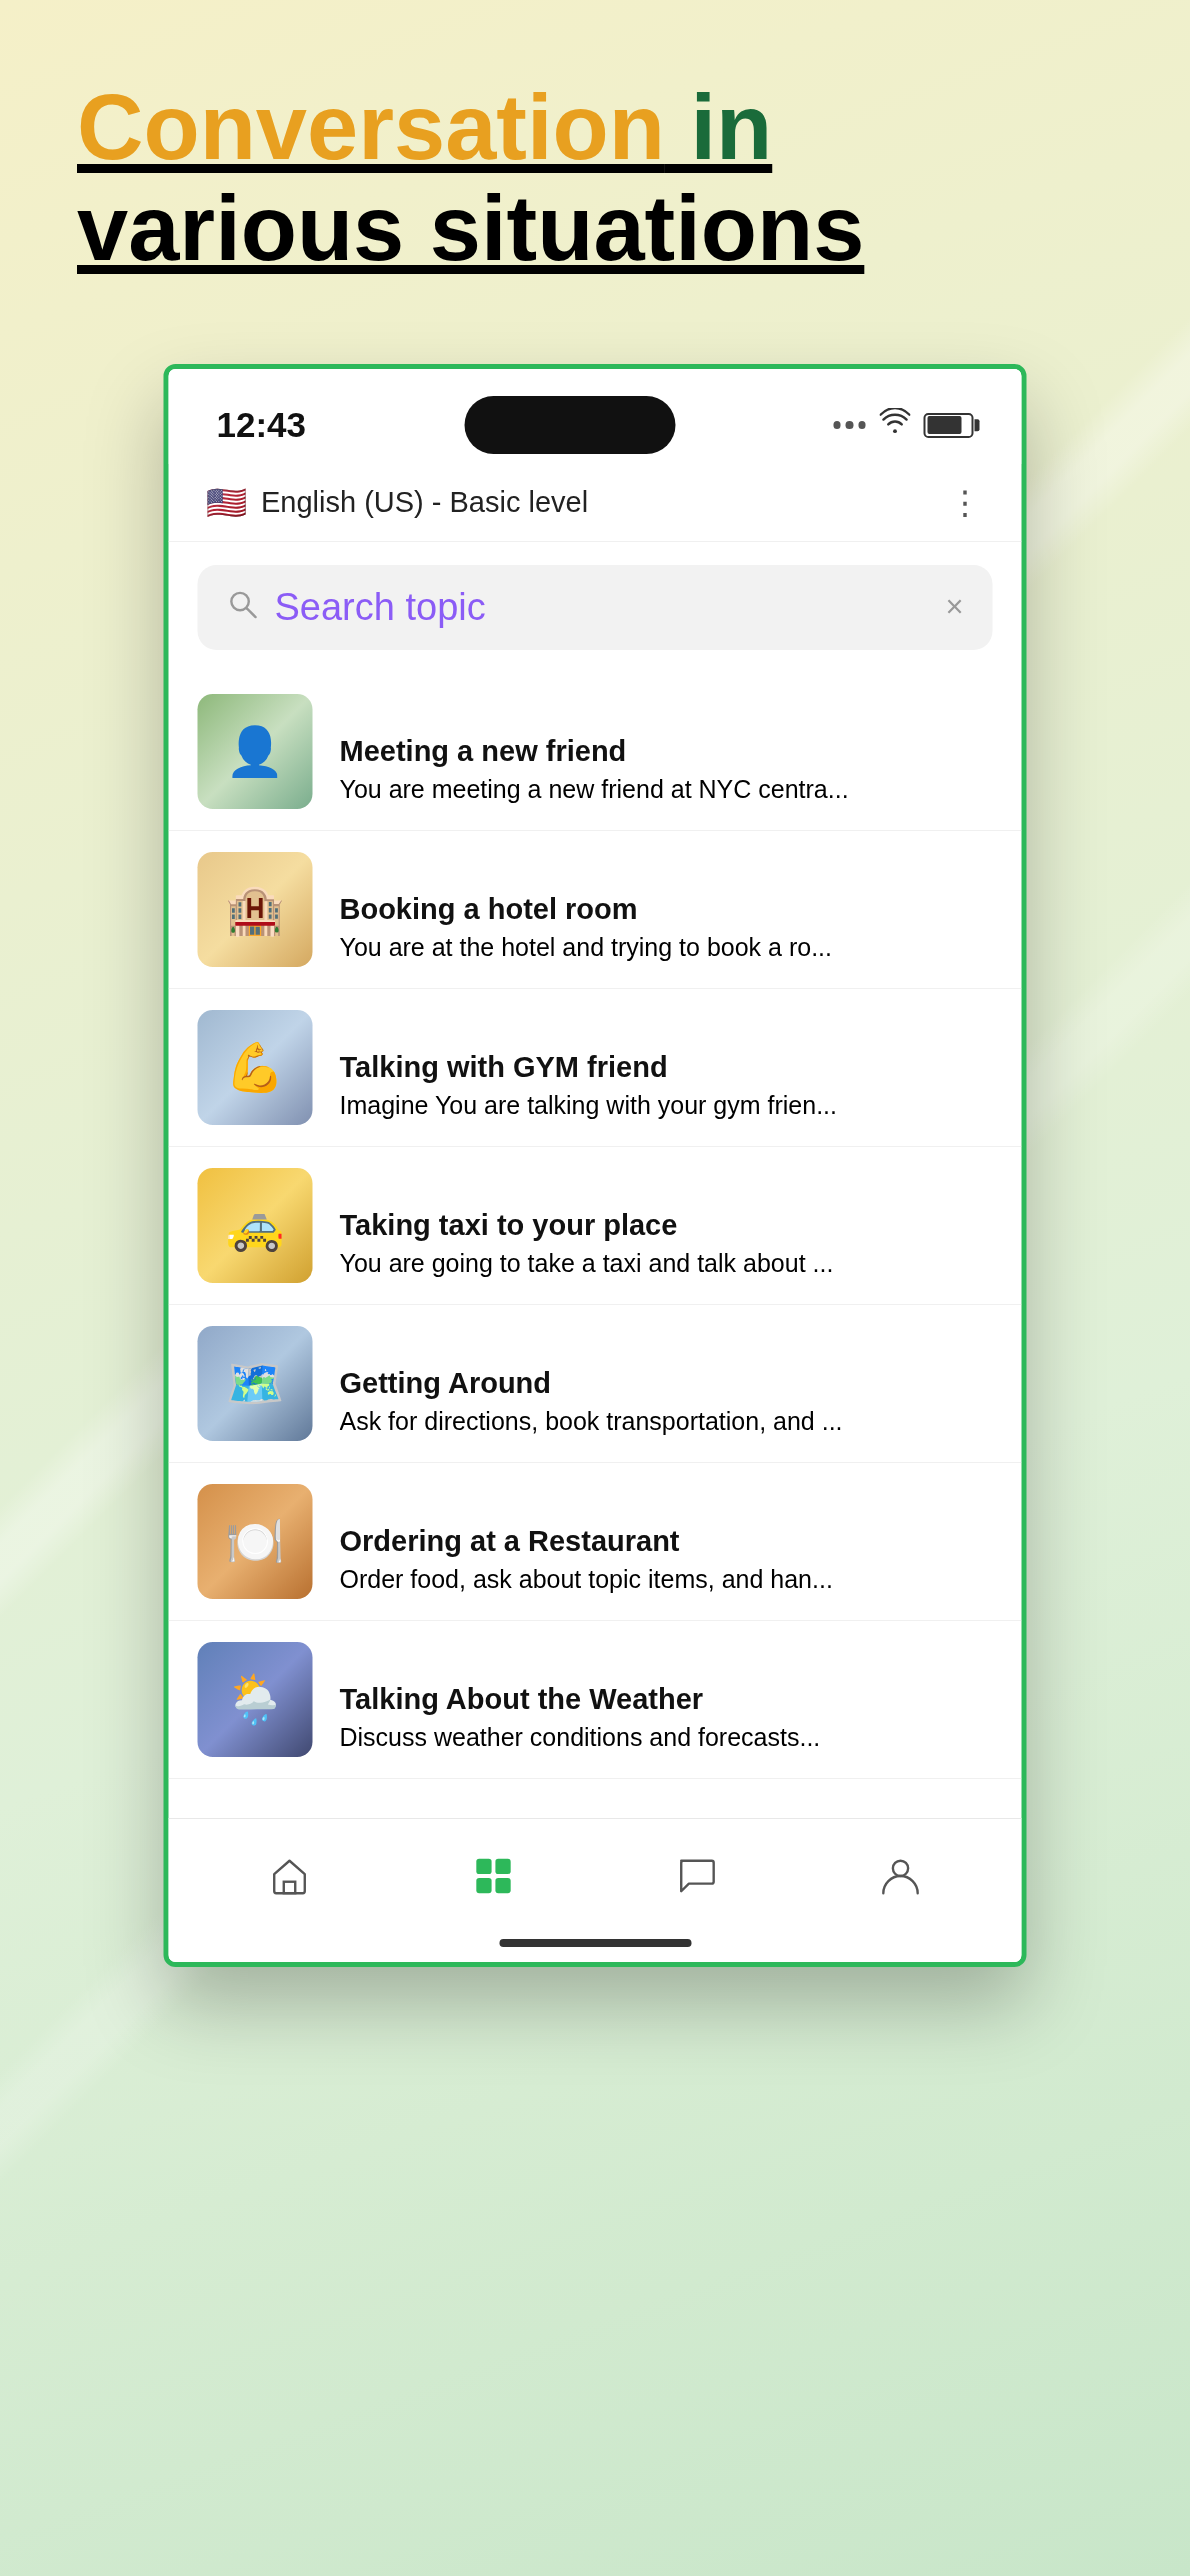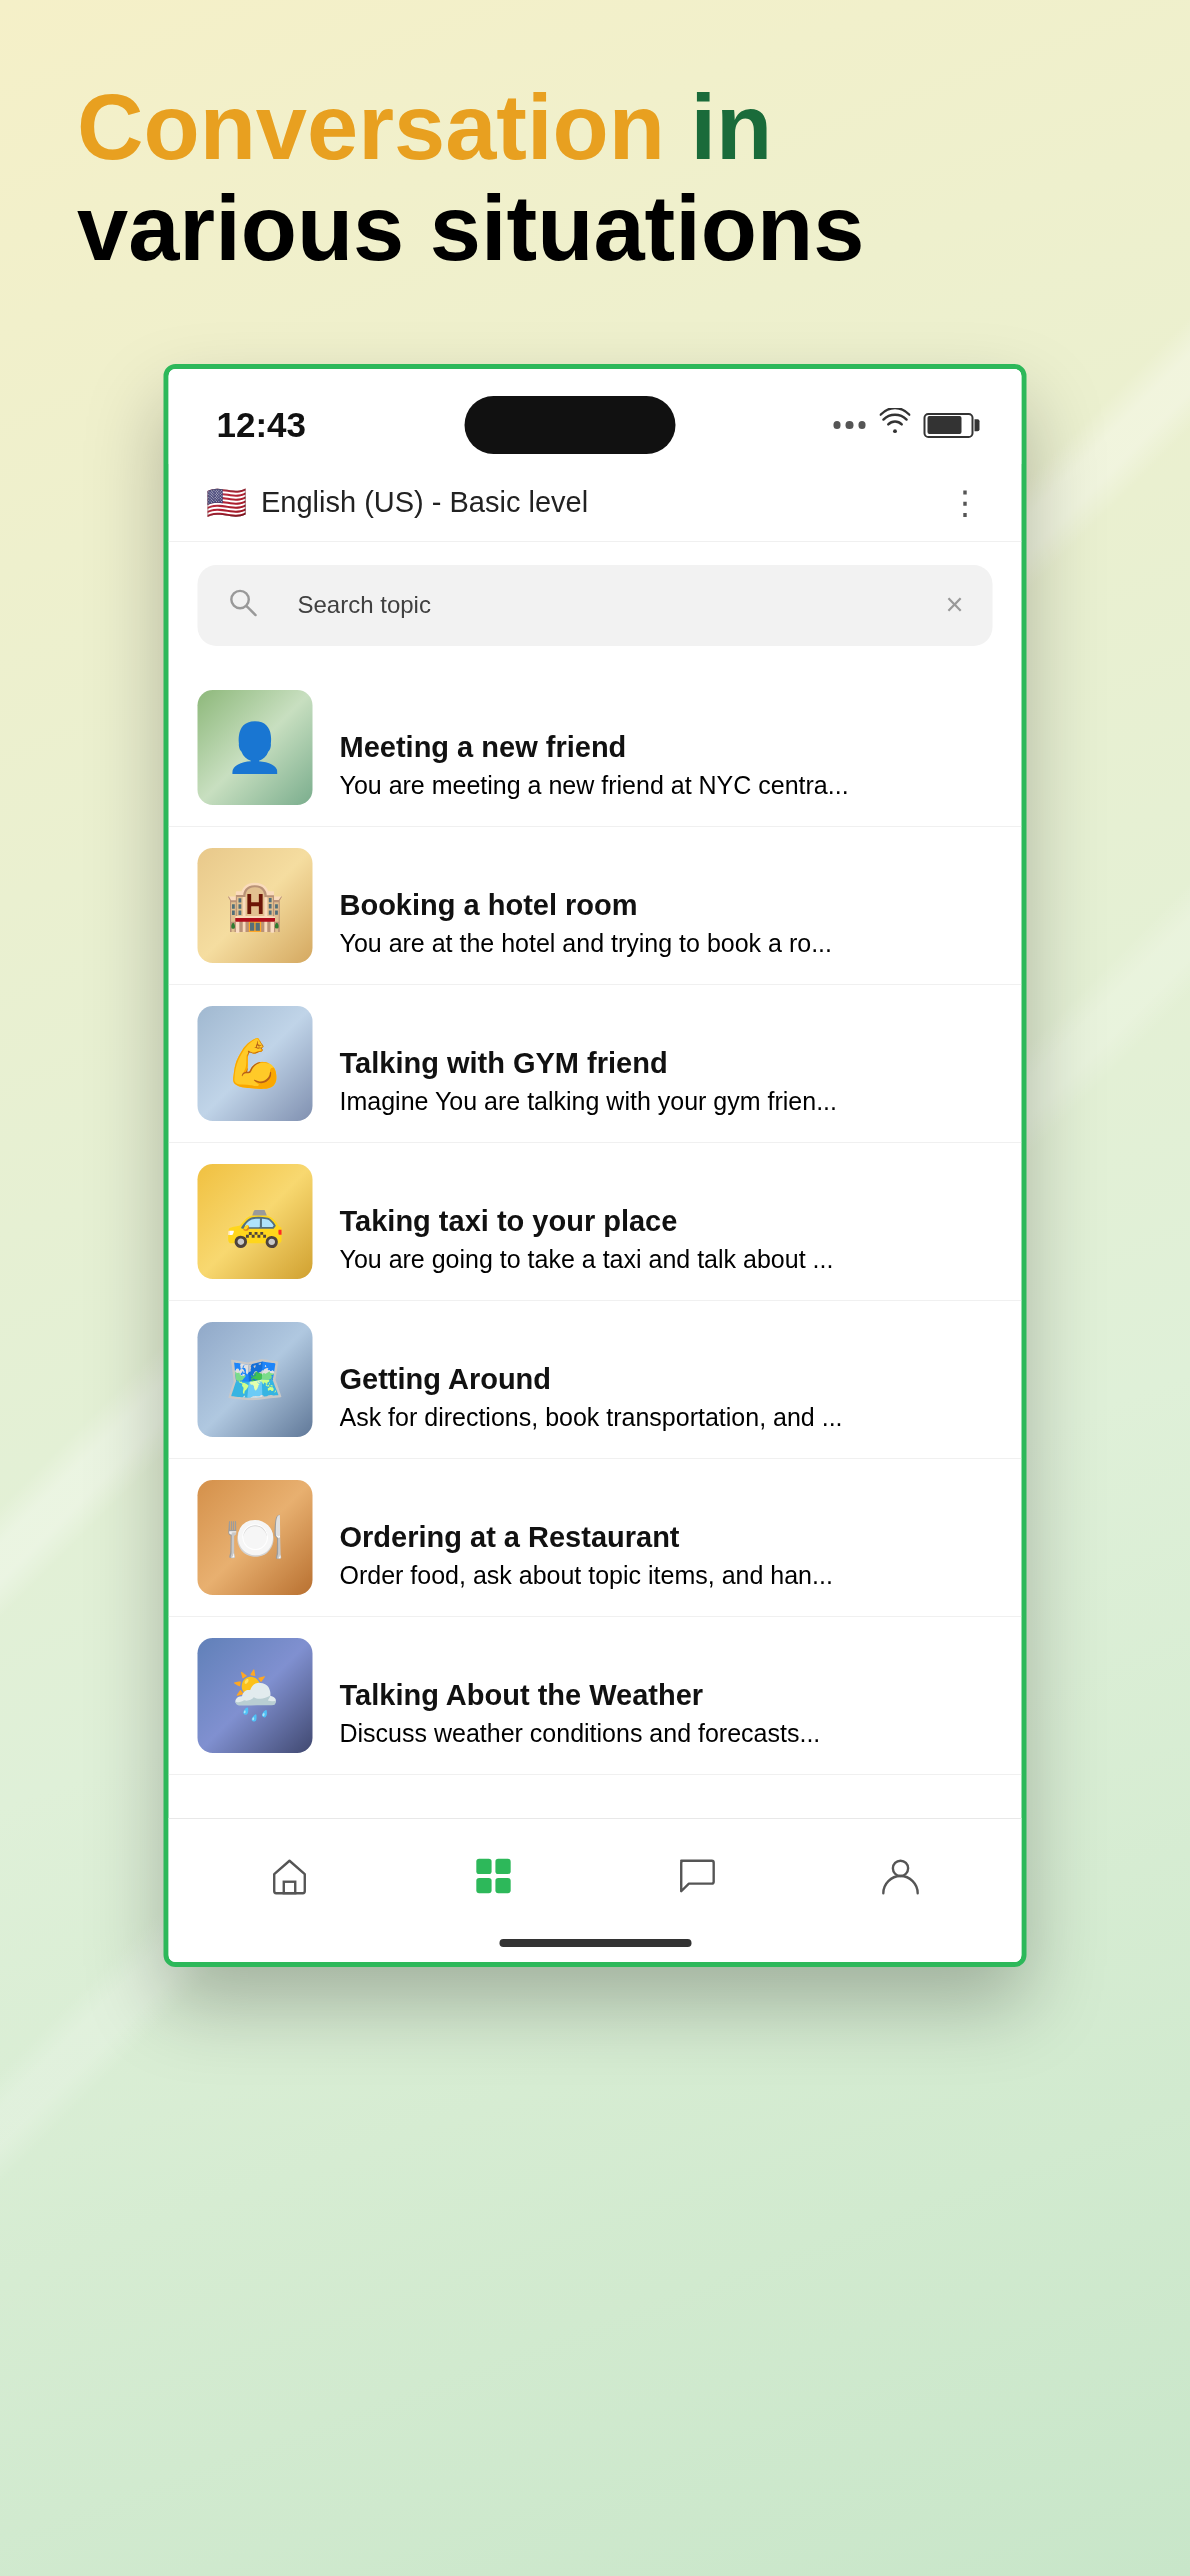--- a/index.html
+++ b/index.html
@@ -25,20 +25,21 @@
         linear-gradient(135deg, transparent 40%, rgba(255,255,255,0.3) 41%, rgba(255,255,255,0.3) 42%, transparent 43%),
         linear-gradient(135deg, transparent 55%, rgba(255,255,255,0.2) 56%, rgba(255,255,255,0.2) 57%, transparent 58%);
       pointer-events: none;
     }
 
     .page-title {
       position: absolute;
       top: 77px;
       left: 77px;
       right: 77px;
+      text-decoration: underline;
     }
 
     .page-title-line1 {
       font-size: 92px;
       font-weight: 800;
       line-height: 1.1;
     }
 
     .title-conversation {
       color: #e8a020;
@@ -186,23 +187,22 @@
     }
 
     .search-icon-svg {
       color: #999;
       font-size: 31px;
       flex-shrink: 0;
     }
 
     .search-input-text {
       flex: 1;
-      font-size: 24px;
-      color: #404040;
-      margin-left: 23px;
+      font-size: 38px;
+      color: #8b5cf6;
     }
 
     .search-clear-icon {
       color: #999;
       font-size: 31px;
     }
 
     .topic-item {
       display: flex;
       align-items: center;

